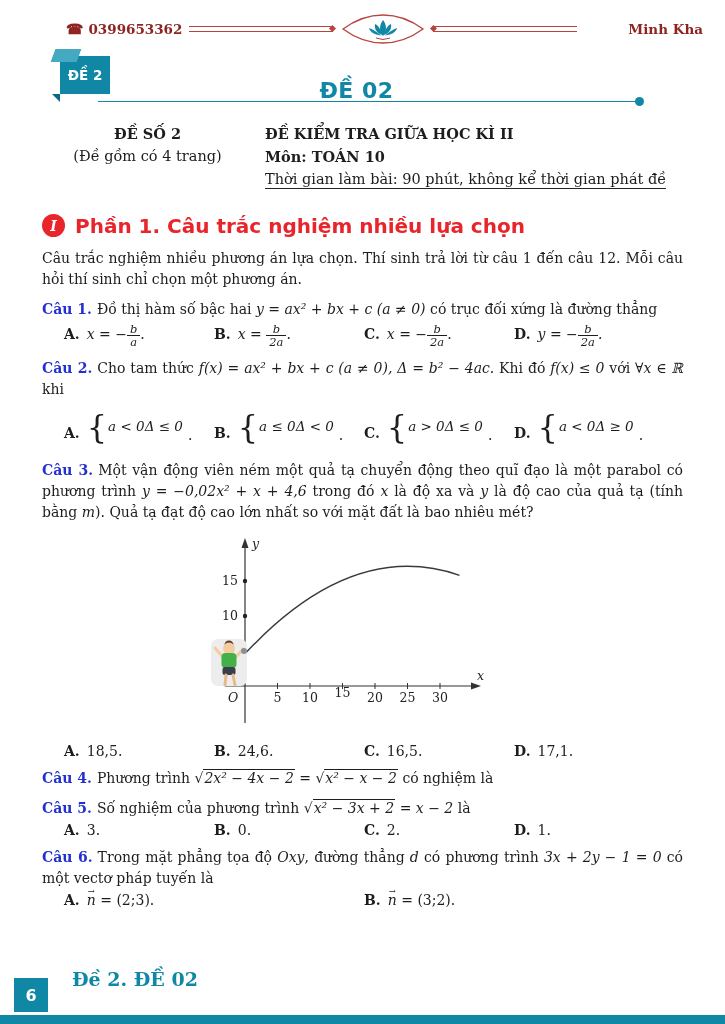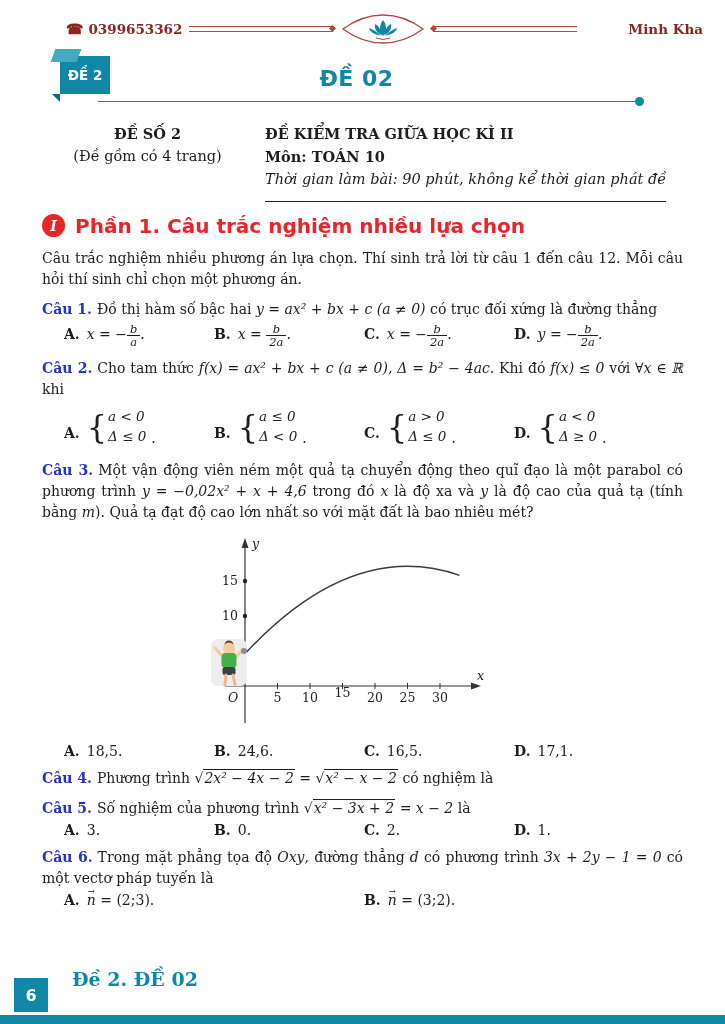--- a/index.html
+++ b/index.html
@@ -15,32 +15,32 @@
   .hline.l::after{right:-2px;}
   .hline.r::after{left:-2px;}
 
   
   .title-row{position:relative;height:62px;margin-top:8px;}
   .badge{position:absolute;left:60px;top:2px;width:50px;height:38px;background:#0f87a5;color:#fff;
          display:flex;align-items:center;justify-content:center;
          font-family:"DejaVu Sans","Liberation Sans",sans-serif;font-weight:bold;font-size:13.5px;z-index:2;}
   .badge::before{content:"";position:absolute;left:-7px;top:-7px;width:26px;height:13px;background:#45a9c2;transform:skewX(-20deg);z-index:-1;}
   .badge::after{content:"";position:absolute;left:-8px;bottom:-8px;border-top:8px solid #0a6a84;border-left:8px solid transparent;}
-  .doc-title{position:absolute;left:0;right:12px;top:8px;margin:4px;text-align:center;
+  .doc-title{position:absolute;left:0;right:12px;top:8px;margin:16px;text-align:center;
              font-family:"DejaVu Sans","Liberation Sans",sans-serif;font-weight:bold;font-size:22px;color:#0f87a5;letter-spacing:.5px;}
   .title-rule{position:absolute;left:98px;right:86px;top:47px;border-top:1.8px solid #0f87a5;}
   .title-rule .dot{position:absolute;right:-5px;top:-5.5px;width:9px;height:9px;border-radius:50%;background:#0f87a5;}
 
   
   .info{display:flex;padding:6px 30px 0 30px;}
   .info-left{width:235px;text-align:center;line-height:1.6;font-size:14.5px;}
   .info-right{flex:1;text-align:left;line-height:1.6;font-size:14.5px;}
   .b{font-weight:bold;}
   .u{text-decoration:underline;}
-  .dur{font-style:italic;border-bottom:1.2px solid #222;padding-bottom:14px;}
+  .dur{border-bottom:1.2px solid #222;padding-bottom:1px;}
 
   .content{padding:0 42px;}
 
   
   .sec{display:flex;align-items:center;margin:22px 0 10px;}
   .sec-num{width:23px;height:23px;border-radius:50%;background:#e8252b;color:#fff;display:flex;align-items:center;
            justify-content:center;font-style:italic;font-weight:bold;font-size:14px;margin-right:10px;flex:0 0 auto;}
   .sec-title{color:#e8252b;font-family:"DejaVu Sans","Liberation Sans",sans-serif;font-weight:bold;font-size:20px;}
 
   .para{text-align:justify;line-height:1.5;margin:0 0 6px;}
@@ -56,21 +56,21 @@
   .opts.sysrow{min-height:48px;}
 
   
   .frac{display:inline-block;text-align:center;vertical-align:-0.65em;line-height:1.1;font-size:.82em;}
   .fn{display:block;border-bottom:1px solid currentColor;padding:0 3px;}
   .fd{display:block;padding:0 3px;}
 
   
   .sys{display:inline-flex;align-items:center;}
   .brace{font-size:32px;line-height:1;margin-right:1px;font-weight:normal;}
-  .slines{display:inline-flex;flex-direction:column;font-style:italic;font-size:13.5px;line-height:1.45;}
+  .slines{display:inline-flex;font-style:italic;font-size:13.5px;line-height:1.45;}
   .enddot{align-self:flex-end;margin-left:5px;}
 
   
   .sqrt{white-space:nowrap;}
   .rsym{font-style:normal;}
   .rad{border-top:1.1px solid currentColor;padding:0 1px;font-style:italic;}
 
   
   .vecw{position:relative;display:inline-block;font-style:italic;}
   .veca{position:absolute;left:0;right:0;top:-0.72em;font-size:.6em;text-align:center;font-style:normal;}

